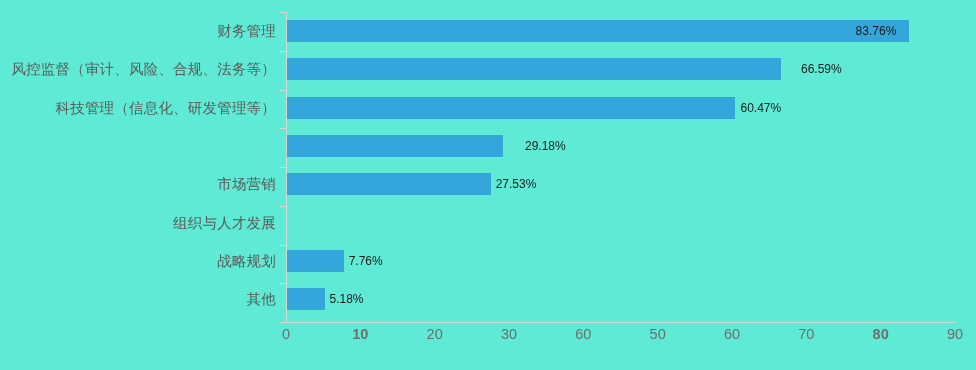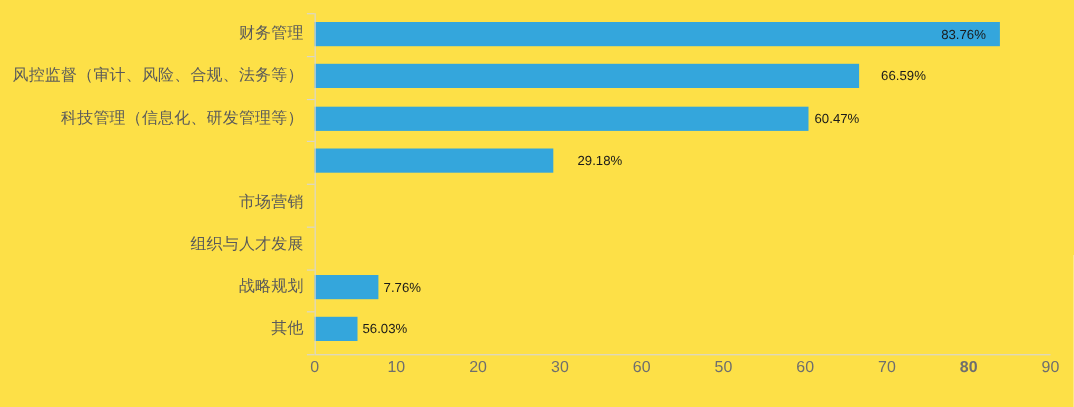--- a/index.html
+++ b/index.html
@@ -11,21 +11,21 @@
     width: 976px;
     height: 370px;
     font-family: "Liberation Sans", "DejaVu Sans", sans-serif;
     overflow: hidden;
   }
 
   #chart-root {
     position: relative;
     width: 976px;
     height: 370px;
-    background: #fde047;
+    background: #5eead4;
   }
 
   
   
   .cat-rows {
     position: absolute;
     left: 0;
     top: 12px;
     width: 955px;
     height: 310px;
@@ -134,57 +134,61 @@
         </div>
       </div>
       <div class="cat-row">
         <div class="bar-track">
           <div class="bar" style="width: 216.905px; background: rgb(52, 166, 220);"></div>
           <div class="bar-value" style="left: 239px;">29.18%</div>
         </div>
       </div>
       <div class="cat-row">
         <div class="cat-label">市场营销</div>
+        <div class="bar-track">
+          <div class="bar" style="width: 204.64px; background: rgb(52, 166, 220);"></div>
+          <div class="bar-value" style="left: 209.64px;">27.53%</div>
+        </div>
       </div>
       <div class="cat-row">
         <div class="cat-label">组织与人才发展</div>
       </div>
       <div class="cat-row">
         <div class="cat-label">战略规划</div>
         <div class="bar-track">
           <div class="bar" style="width: 57.6827px; background: rgb(52, 166, 220);"></div>
           <div class="bar-value" style="left: 62.6827px;">7.76%</div>
         </div>
       </div>
       <div class="cat-row">
         <div class="cat-label">其他</div>
         <div class="bar-track">
           <div class="bar" style="width: 38.5047px; background: rgb(52, 166, 220);"></div>
-          <div class="bar-value" style="left: 43.5047px;">56.03%</div>
+          <div class="bar-value" style="left: 43.5047px;">5.18%</div>
         </div>
       </div>
     </div>
 
   <div class="y-axis-line"></div>
   <div id="y-ticks">
       <div class="y-tick" style="top: 12px;"></div>
       <div class="y-tick" style="top: 50.75px;"></div>
       <div class="y-tick" style="top: 89.5px;"></div>
       <div class="y-tick" style="top: 128.25px;"></div>
       <div class="y-tick" style="top: 167px;"></div>
       <div class="y-tick" style="top: 205.75px;"></div>
       <div class="y-tick" style="top: 244.5px;"></div>
       <div class="y-tick" style="top: 283.25px;"></div>
       <div class="y-tick" style="top: 322px;"></div>
     </div>
 
   <div class="x-axis-line"></div>
   <div id="x-ticks">
       <div class="x-tick-label" style="left: 286px;">0</div>
-      <div class="x-tick-label" style="left: 360.333px;">10</div>
+      <div class="x-tick-label" style="left: 360.333px; font-weight: bold;">10</div>
       <div class="x-tick-label" style="left: 434.667px;">20</div>
       <div class="x-tick-label" style="left: 509px;">30</div>
       <div class="x-tick-label" style="left: 583.333px;">60</div>
       <div class="x-tick-label" style="left: 657.667px;">50</div>
       <div class="x-tick-label" style="left: 732px;">60</div>
       <div class="x-tick-label" style="left: 806.333px;">70</div>
       <div class="x-tick-label" style="left: 880.667px; font-weight: bold;">80</div>
       <div class="x-tick-label" style="left: 955px;">90</div>
     </div>
 

